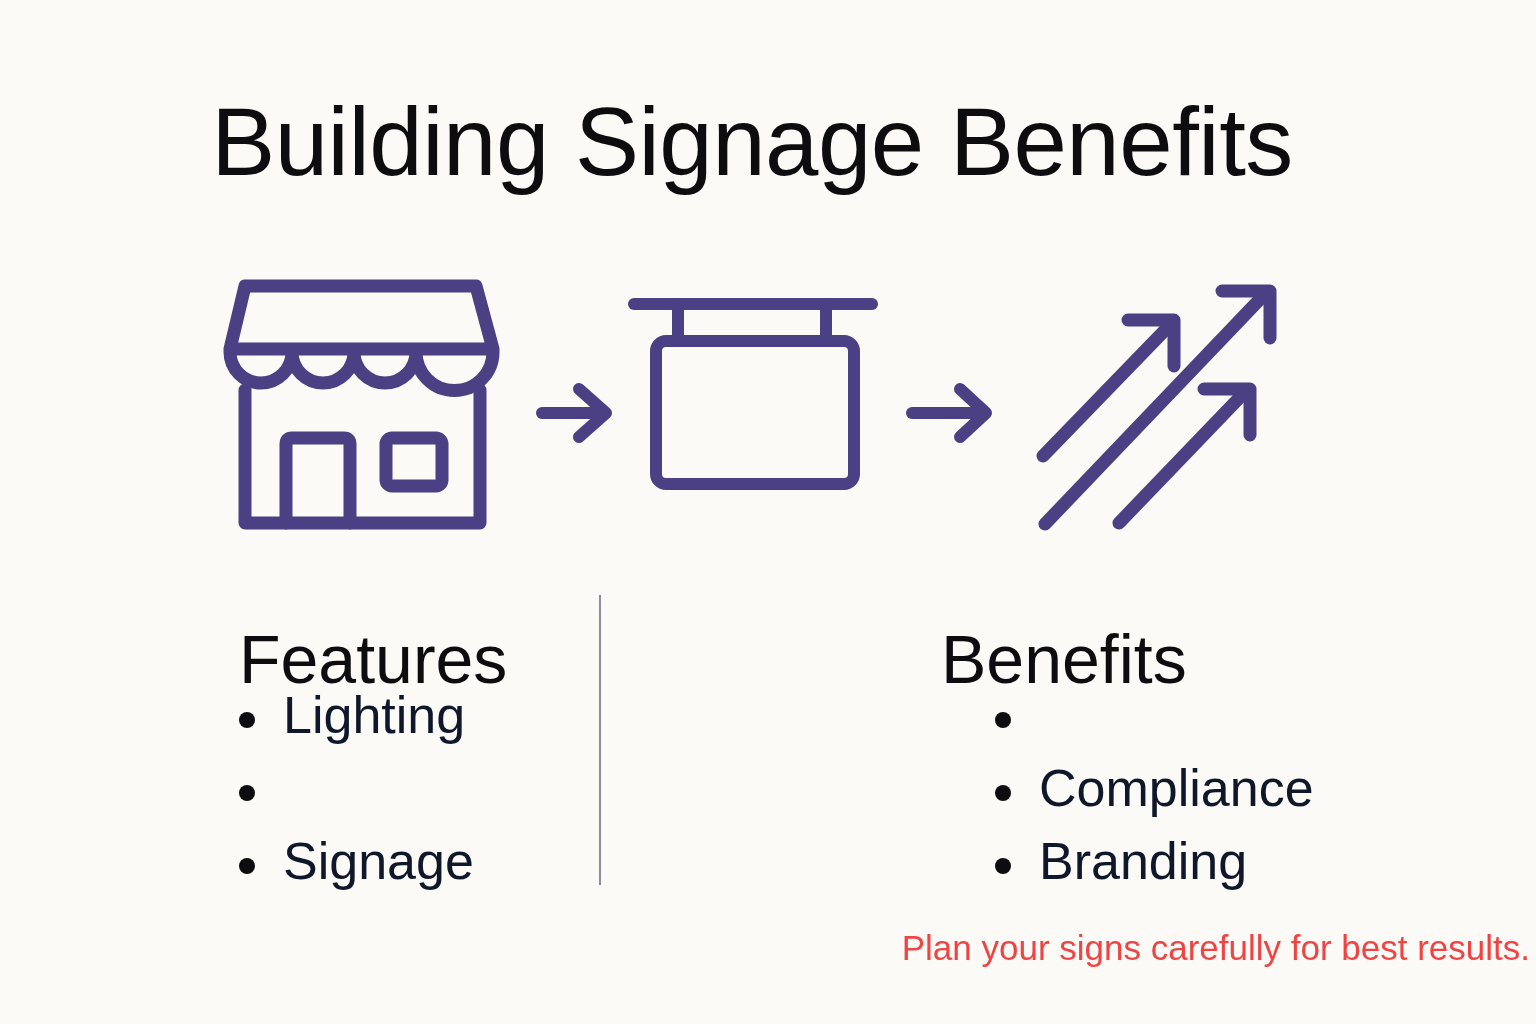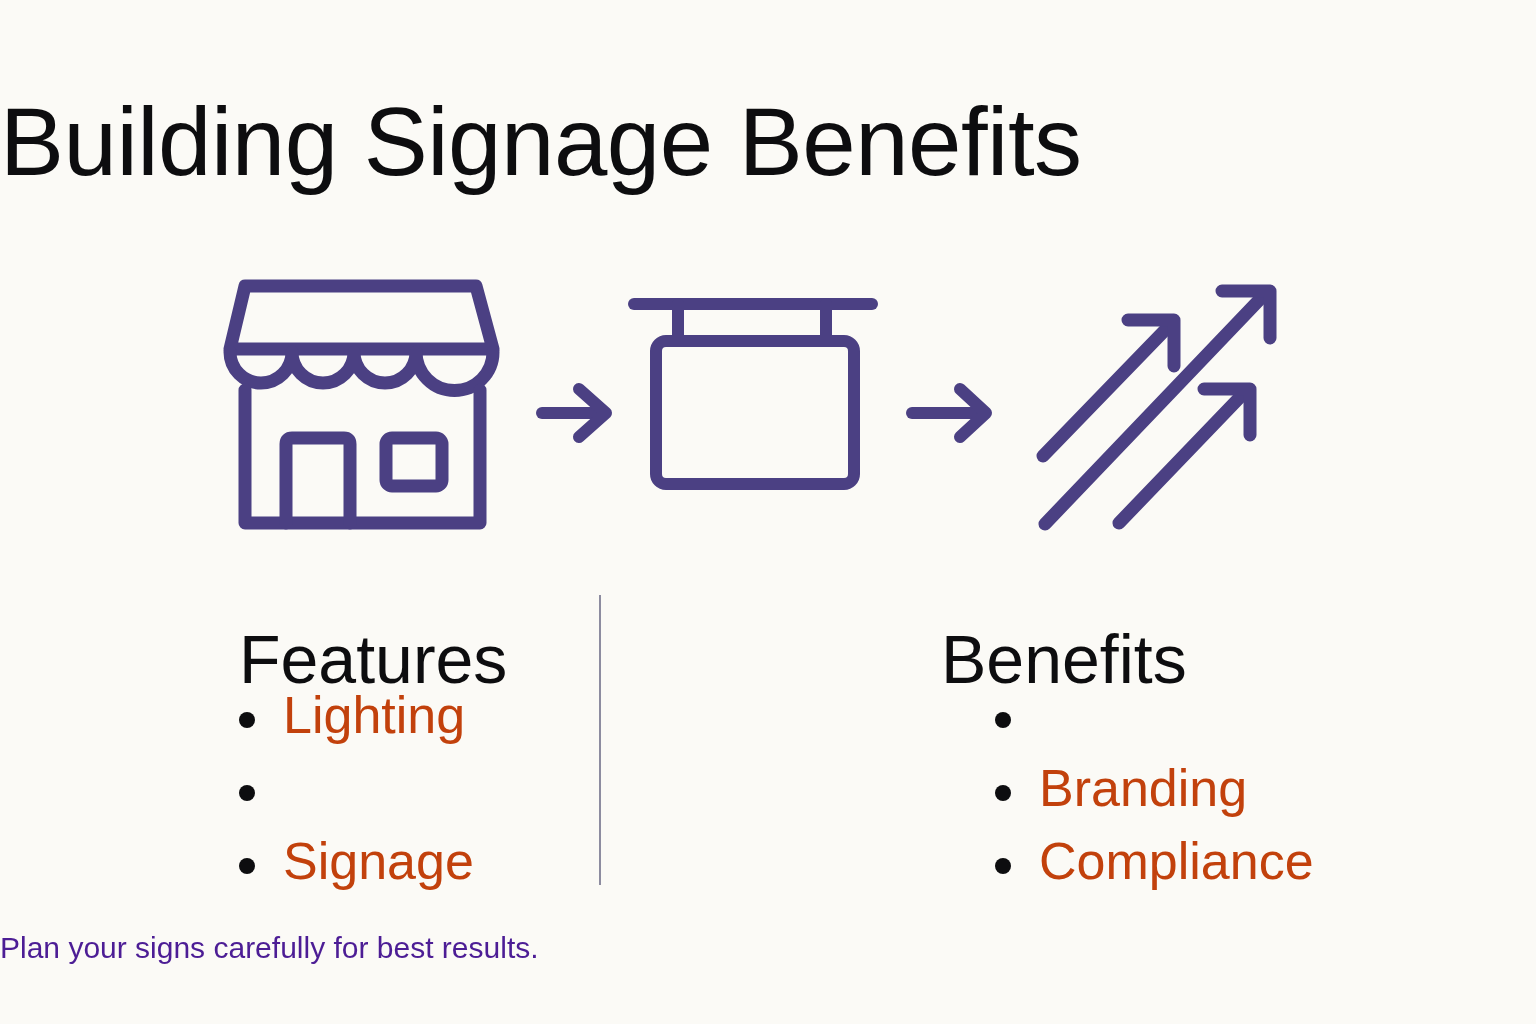--- a/index.html
+++ b/index.html
@@ -3,44 +3,44 @@
 <meta charset="utf-8">
 <style>
   html, body { margin:0; padding:0; }
   body {
     width:1536px; height:1024px; position:relative; overflow:hidden;
     background:#fbfaf6;
     font-family:"Liberation Sans", "DejaVu Sans", sans-serif;
     color:#0d0d0f;
   }
   .title {
-    position:absolute; left:0; width:1504px; top:82px; text-align:left;
+    position:absolute; left:0; width:1504px; top:82px; text-align:center;
     font-size:96px; font-weight:500; letter-spacing:-0.5px; line-height:120px;
     color:#0d0d0f;
   }
   svg.icon { position:absolute; overflow:visible; }
   .divider {
     position:absolute; left:599px; top:595px; width:2px; height:290px;
     background:#8d8ca0;
   }
   .col-heading {
     position:absolute; font-size:68px; font-weight:500; line-height:60px; color:#0d0d0f;margin-top:32px;
   }
   .list { position:absolute; margin:0; padding:0; list-style:none; }
   .list li {
     position:relative; font-size:52px; line-height:73px; height:73px;
-    padding-left:44px; color:#c2410c;
+    padding-left:44px; color:#0f172a;
   }
   .bullet {
     position:absolute; left:0; top:33px; width:16px; height:16px;
     border-radius:50%; background:#0d0d0f;
   }
   .footer {
-    position:absolute; left:0; width:1530px; top:924px; text-align:left;
-    font-size:30px; line-height:48px; color:#4c1d95;
+    position:absolute; left:0; width:1530px; top:924px; text-align:right;
+    font-size:35px; line-height:48px; color:#ef4444;
   }
 </style>
 </head>
 <body>
 
 <div class="title">Building Signage Benefits</div>
 
 <svg class="icon" style="left:220px;top:278px" width="285" height="255" viewBox="220 278 285 255">
   <g fill="none" stroke="#4b4083" stroke-width="13" stroke-linejoin="round" stroke-linecap="round">
     <path d="M245 286 L476 286 L493 349 L230 349 Z"></path>
@@ -90,17 +90,17 @@
   <li><span class="bullet"></span><span>Lighting</span></li>
   <li><span class="bullet"></span></li>
   <li><span class="bullet"></span><span>Signage</span></li>
 </ul>
 
 <div class="divider"></div>
 
 <div class="col-heading" style="left:941px;top:597px">Benefits</div>
 <ul class="list" style="left:995px;top:679px">
   <li><span class="bullet"></span></li>
+  <li><span class="bullet"></span><span>Compliance</span></li>
   <li><span class="bullet"></span><span>Branding</span></li>
-  <li><span class="bullet"></span><span>Compliance</span></li>
 </ul>
 
 <div class="footer">Plan your signs carefully for best results.</div>
 
 </body></html>

